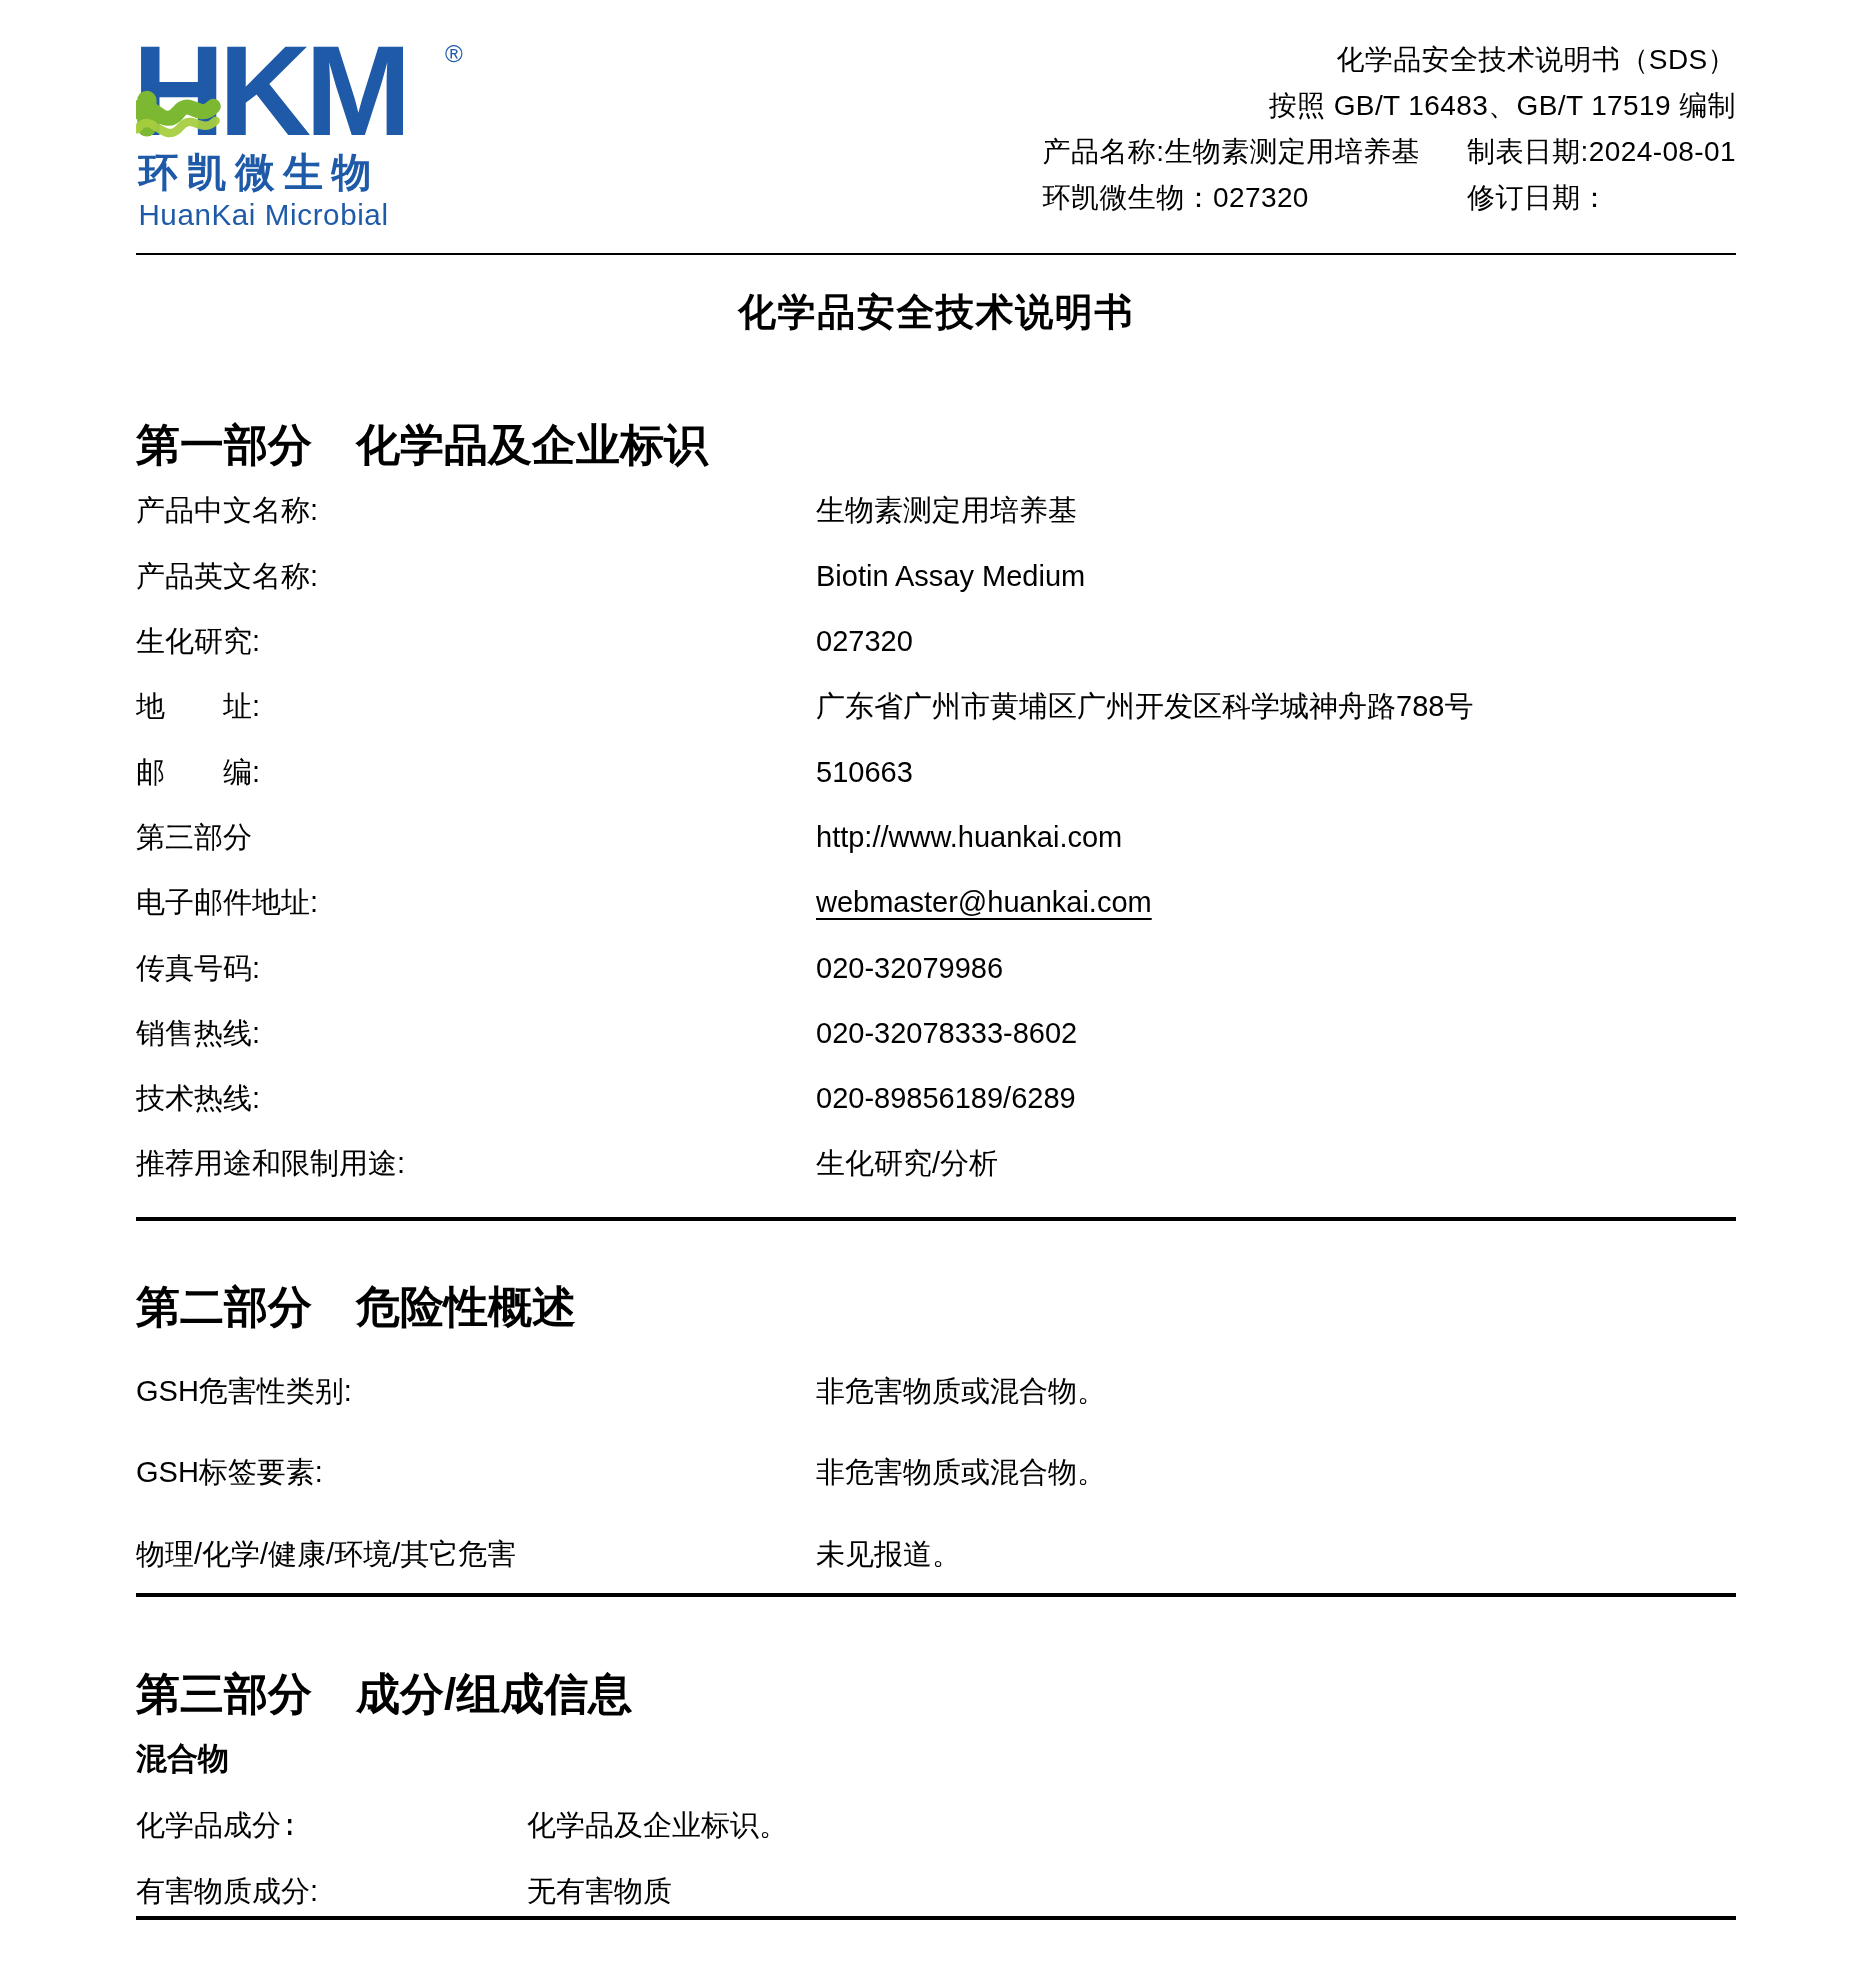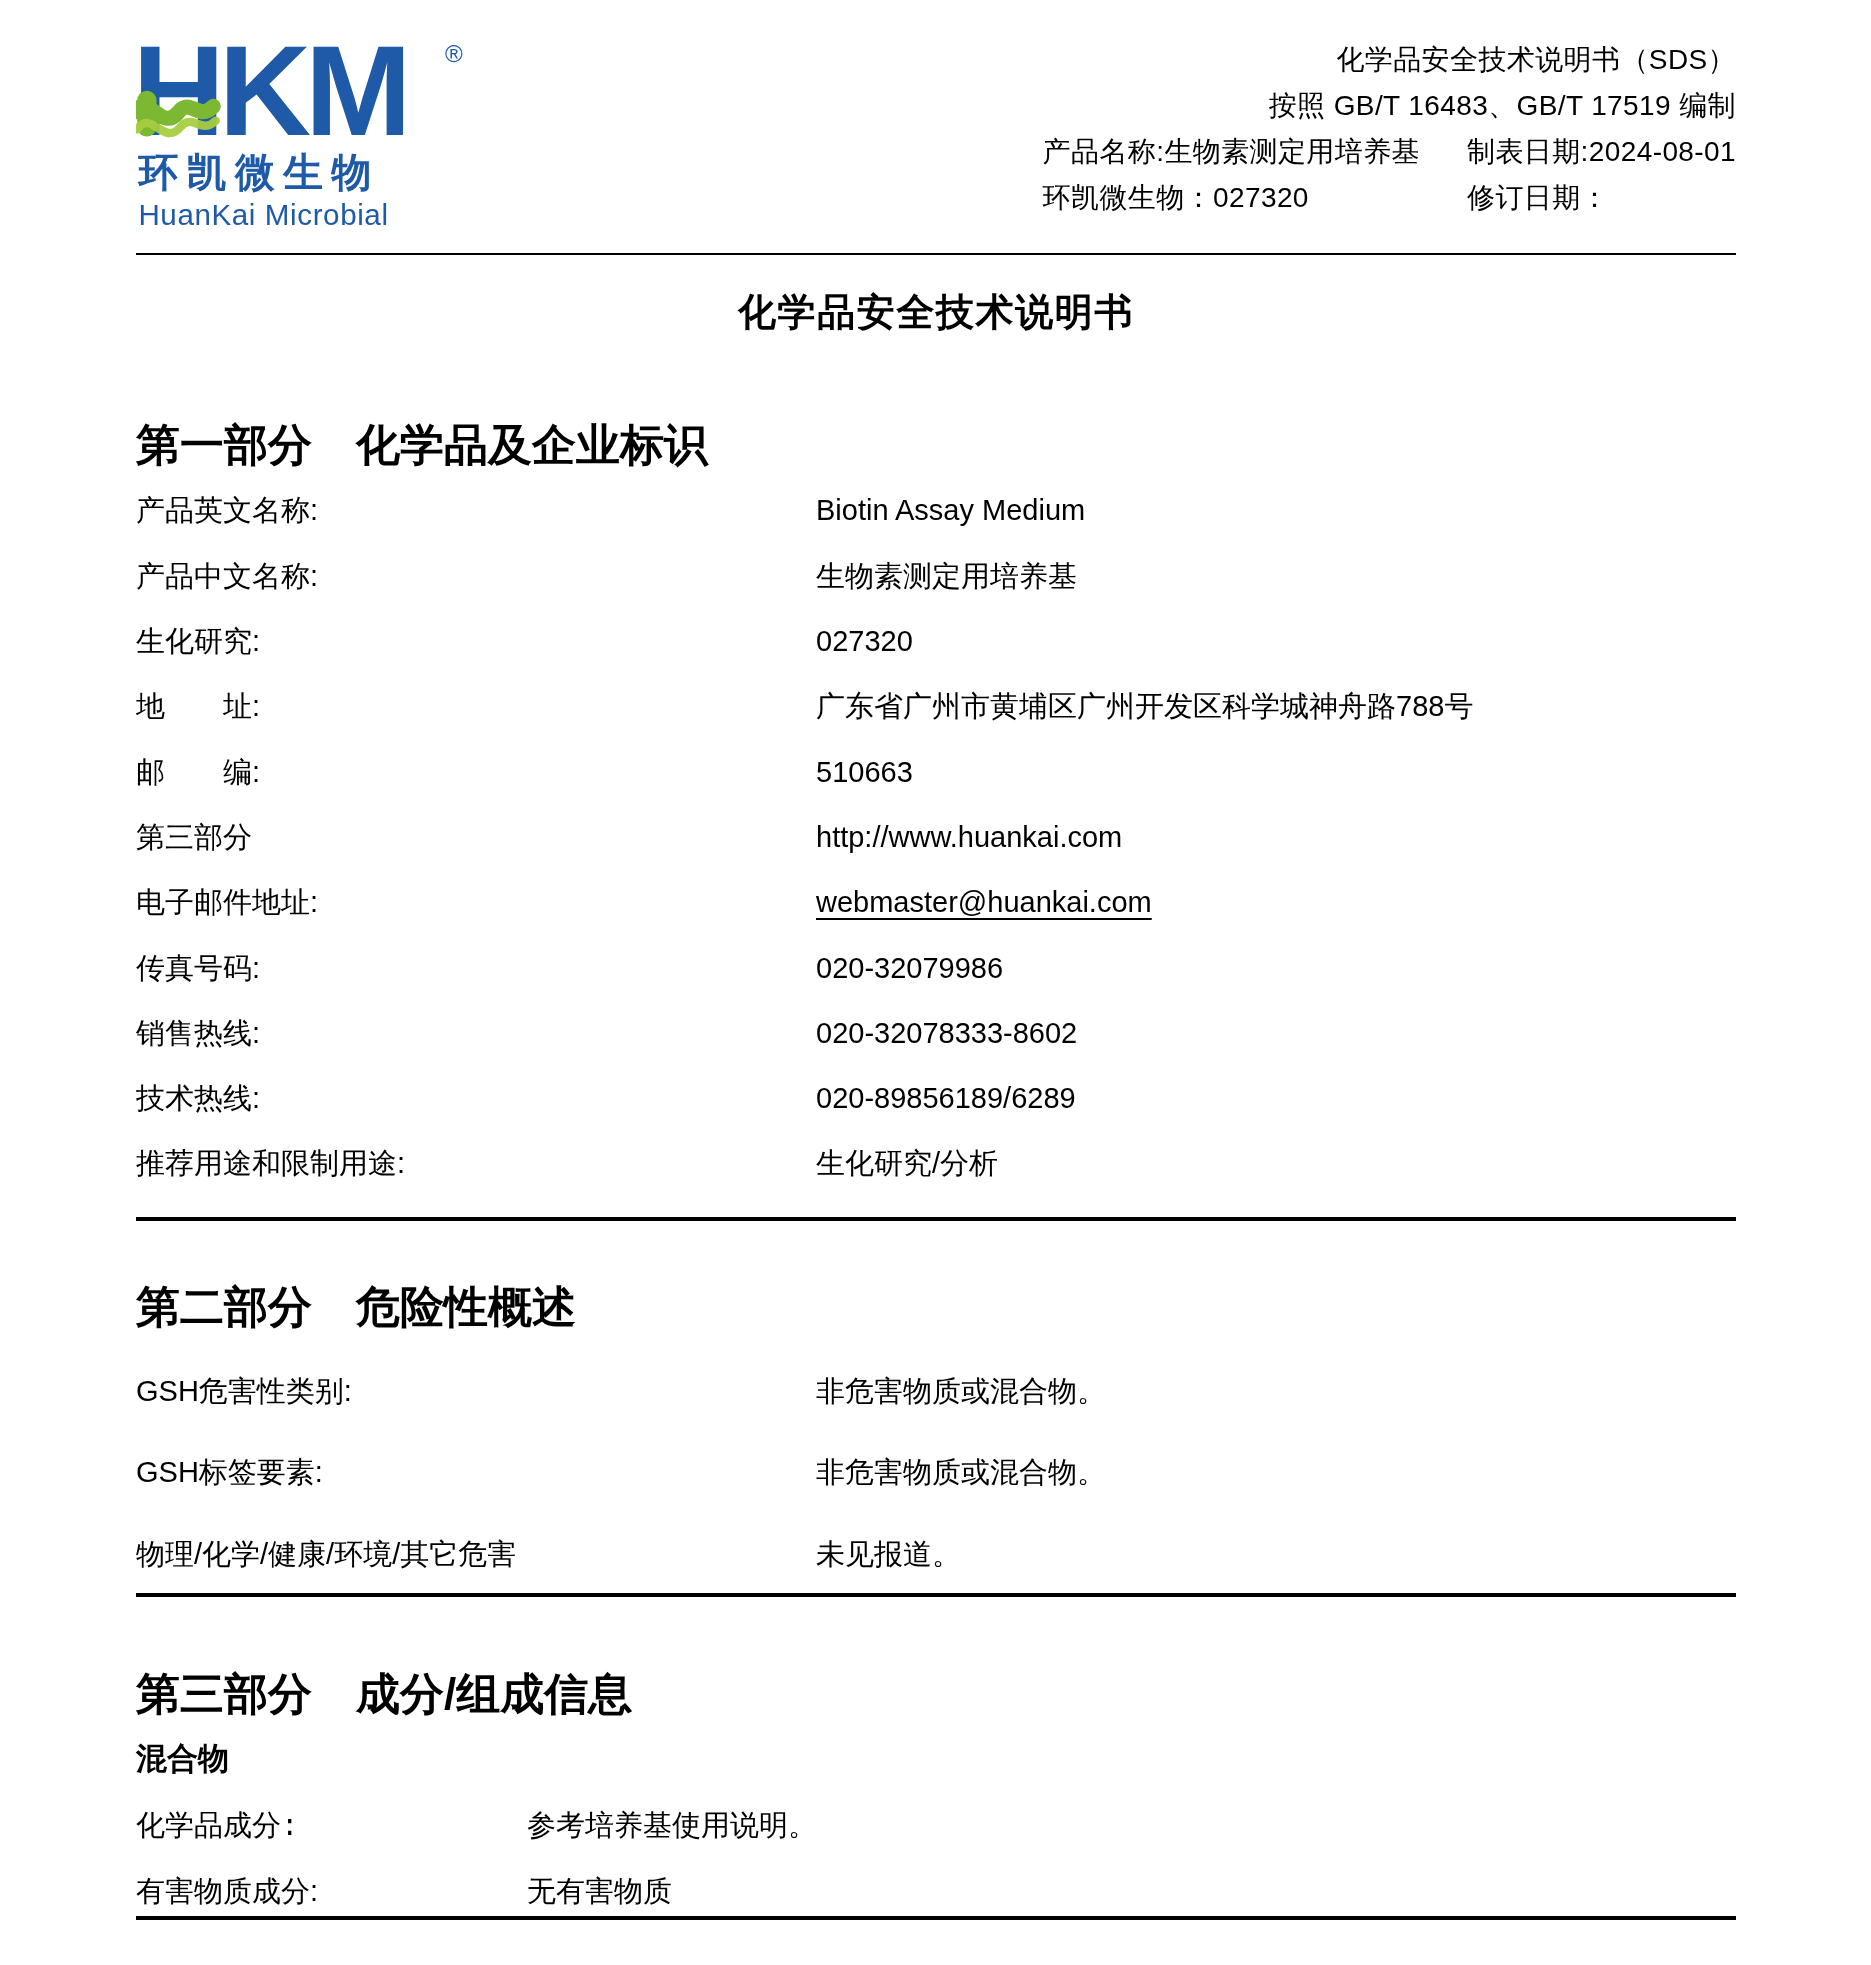--- a/index.html
+++ b/index.html
@@ -83,26 +83,26 @@
     </div>
   </div>
 
   <div class="rule rule-header"></div>
 
   <div class="doc-title">化学品安全技术说明书</div>
 
   <div class="sec-heading h1">第一部分　化学品及企业标识</div>
   <div class="s1">
     <div class="row">
+      <span class="lab">产品中文名称:</span>
+      <span class="val">生物素测定用培养基</span>
+    </div>
+    <div class="row">
       <span class="lab">产品英文名称:</span>
       <span class="val">Biotin Assay Medium</span>
-    </div>
-    <div class="row">
-      <span class="lab">产品中文名称:</span>
-      <span class="val">生物素测定用培养基</span>
     </div>
     <div class="row">
       <span class="lab">生化研究:</span>
       <span class="val">027320</span>
     </div>
     <div class="row">
       <span class="lab">地　　址:</span>
       <span class="val">广东省广州市黄埔区广州开发区科学城神舟路788号</span>
     </div>
     <div class="row">
@@ -153,21 +153,21 @@
     </div>
   </div>
 
   <div class="rule rule-section mt-rule2"></div>
 
   <div class="sec-heading h3">第三部分　成分/组成信息</div>
   <div class="sub-heading">混合物</div>
   <div class="s3">
     <div class="row">
       <span class="lab">化学品成分:</span>
-      <span class="val">参考培养基使用说明。</span>
+      <span class="val">化学品及企业标识。</span>
     </div>
     <div class="row">
       <span class="lab">有害物质成分:</span>
       <span class="val">无有害物质</span>
     </div>
   </div>
 
   <div class="rule rule-section mt-rule3"></div>
 
 </div>

